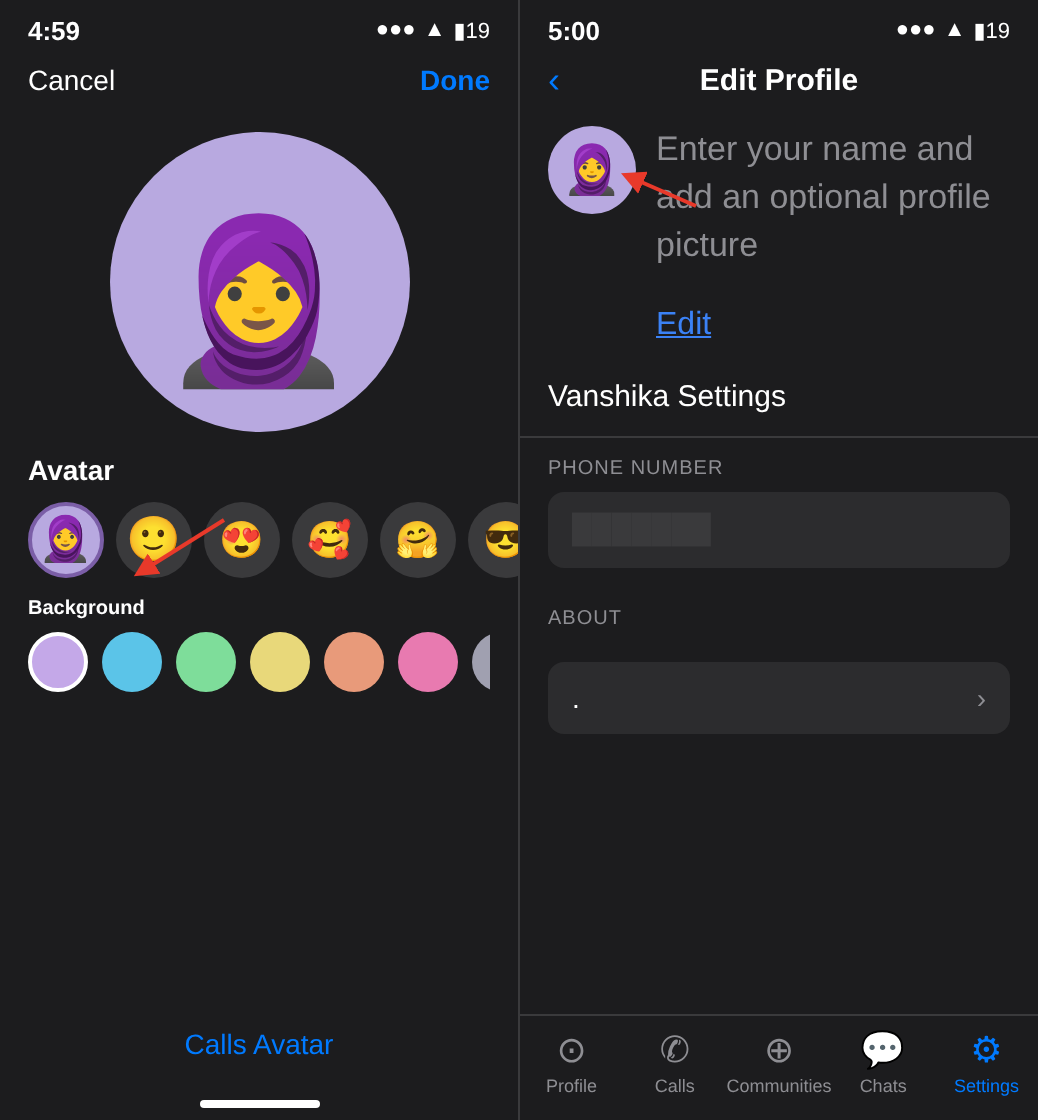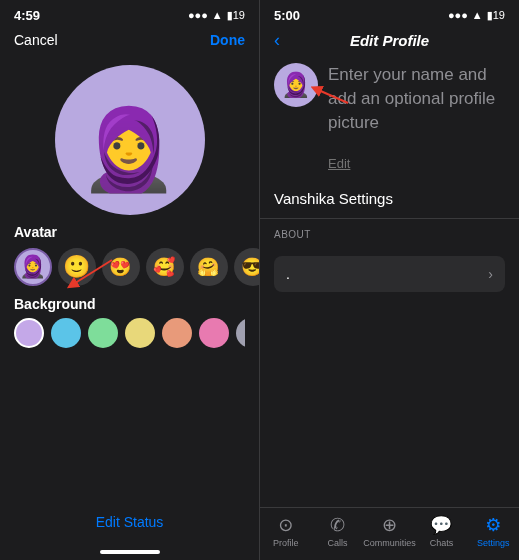--- a/index.html
+++ b/index.html
@@ -118,21 +118,21 @@
     .avatar-thumb.selected {
       border: 2px solid #7b5ea7;
       background: #b8a9e0;
     }
 
     .background-section {
       padding: 6px 14px 4px;
     }
     .bg-label {
       color: #fff;
-      font-size: 14px;
+      font-size: 10px;
       font-weight: 600;
       margin-bottom: 6px;
     }
     .color-row {
       display: flex;
       gap: 7px;
       flex-wrap: nowrap;
       overflow-x: auto;
     }
     .color-row::-webkit-scrollbar { display: none; }
@@ -197,21 +197,20 @@
     .back-btn {
       position: absolute;
       left: 14px;
       color: #007aff;
       font-size: 18px;
     }
     .page-title {
       color: #fff;
       font-size: 15px;
       font-weight: 600;
-      font-style: italic;
     }
 
     .profile-header {
       display: flex;
       align-items: flex-start;
       padding: 8px 14px;
       gap: 10px;
     }
     .profile-avatar-small {
       width: 44px;
@@ -229,22 +228,22 @@
     .profile-header-right {
       flex: 1;
     }
     .profile-hint {
       color: #8e8e93;
       font-size: 17px;
       line-height: 1.4;
       margin-bottom: 20px;
     }
     .edit-link {
-      color: #737373;
-      font-size: 13px;
+      color: #3b82f6;
+      font-size: 16px;
       text-decoration: underline;
     }
 
     .name-field {
       padding: 10px 14px;
       border-bottom: 0.5px solid #3a3a3c;
     }
     .name-value {
       color: #fff;
       font-size: 15px;
@@ -388,21 +387,21 @@
         <div class="color-circle" style="background:#7edd9a;"></div>
         <div class="color-circle" style="background:#e8d87a;"></div>
         <div class="color-circle" style="background:#e89a7a;"></div>
         <div class="color-circle" style="background:#e87ab0;"></div>
         <div class="color-circle" style="background:#a0a0b0;"></div>
       </div>
     </div>
 
     <div class="spacer"></div>
 
-    <div class="edit-avatar-btn">Edit Status</div>
+    <div class="edit-avatar-btn">Calls Avatar</div>
     <div class="home-indicator-left"></div>
   </div>
 
   <svg class="annotation-arrow" style="position:absolute; top:255px; left:62px; width:60px; height:40px;">
     <defs>
       <marker id="arrowhead-left" markerWidth="6" markerHeight="6" refX="3" refY="3" orient="auto">
         <polygon points="0 0, 6 3, 0 6" fill="#e8392a"></polygon>
       </marker>
     </defs>
     <line x1="50" y1="5" x2="10" y2="30" stroke="#e8392a" stroke-width="2" marker-end="url(#arrowhead-left)"></line>
@@ -441,20 +440,26 @@
         </marker>
       </defs>
       <line x1="38" y1="20" x2="6" y2="6" stroke="#e8392a" stroke-width="2" marker-end="url(#arrowhead-right)"></line>
     </svg>
   </div>
 
   <div class="name-field">
     <span class="name-value">Vanshika Settings</span>
   </div>
 
+  <div class="field-section">
+    <div class="field-section-label">PHONE NUMBER</div>
+    <div class="field-value-row">
+      <span class="field-value" style="color:#3a3a3c;">███████</span>
+    </div>
+  </div>
 
   <div class="about-section">
     <div class="about-label">ABOUT</div>
     <div class="about-row">
       <span class="about-value">.</span>
       <span class="about-chevron">›</span>
     </div>
   </div>
 
   <div class="spacer"></div>

